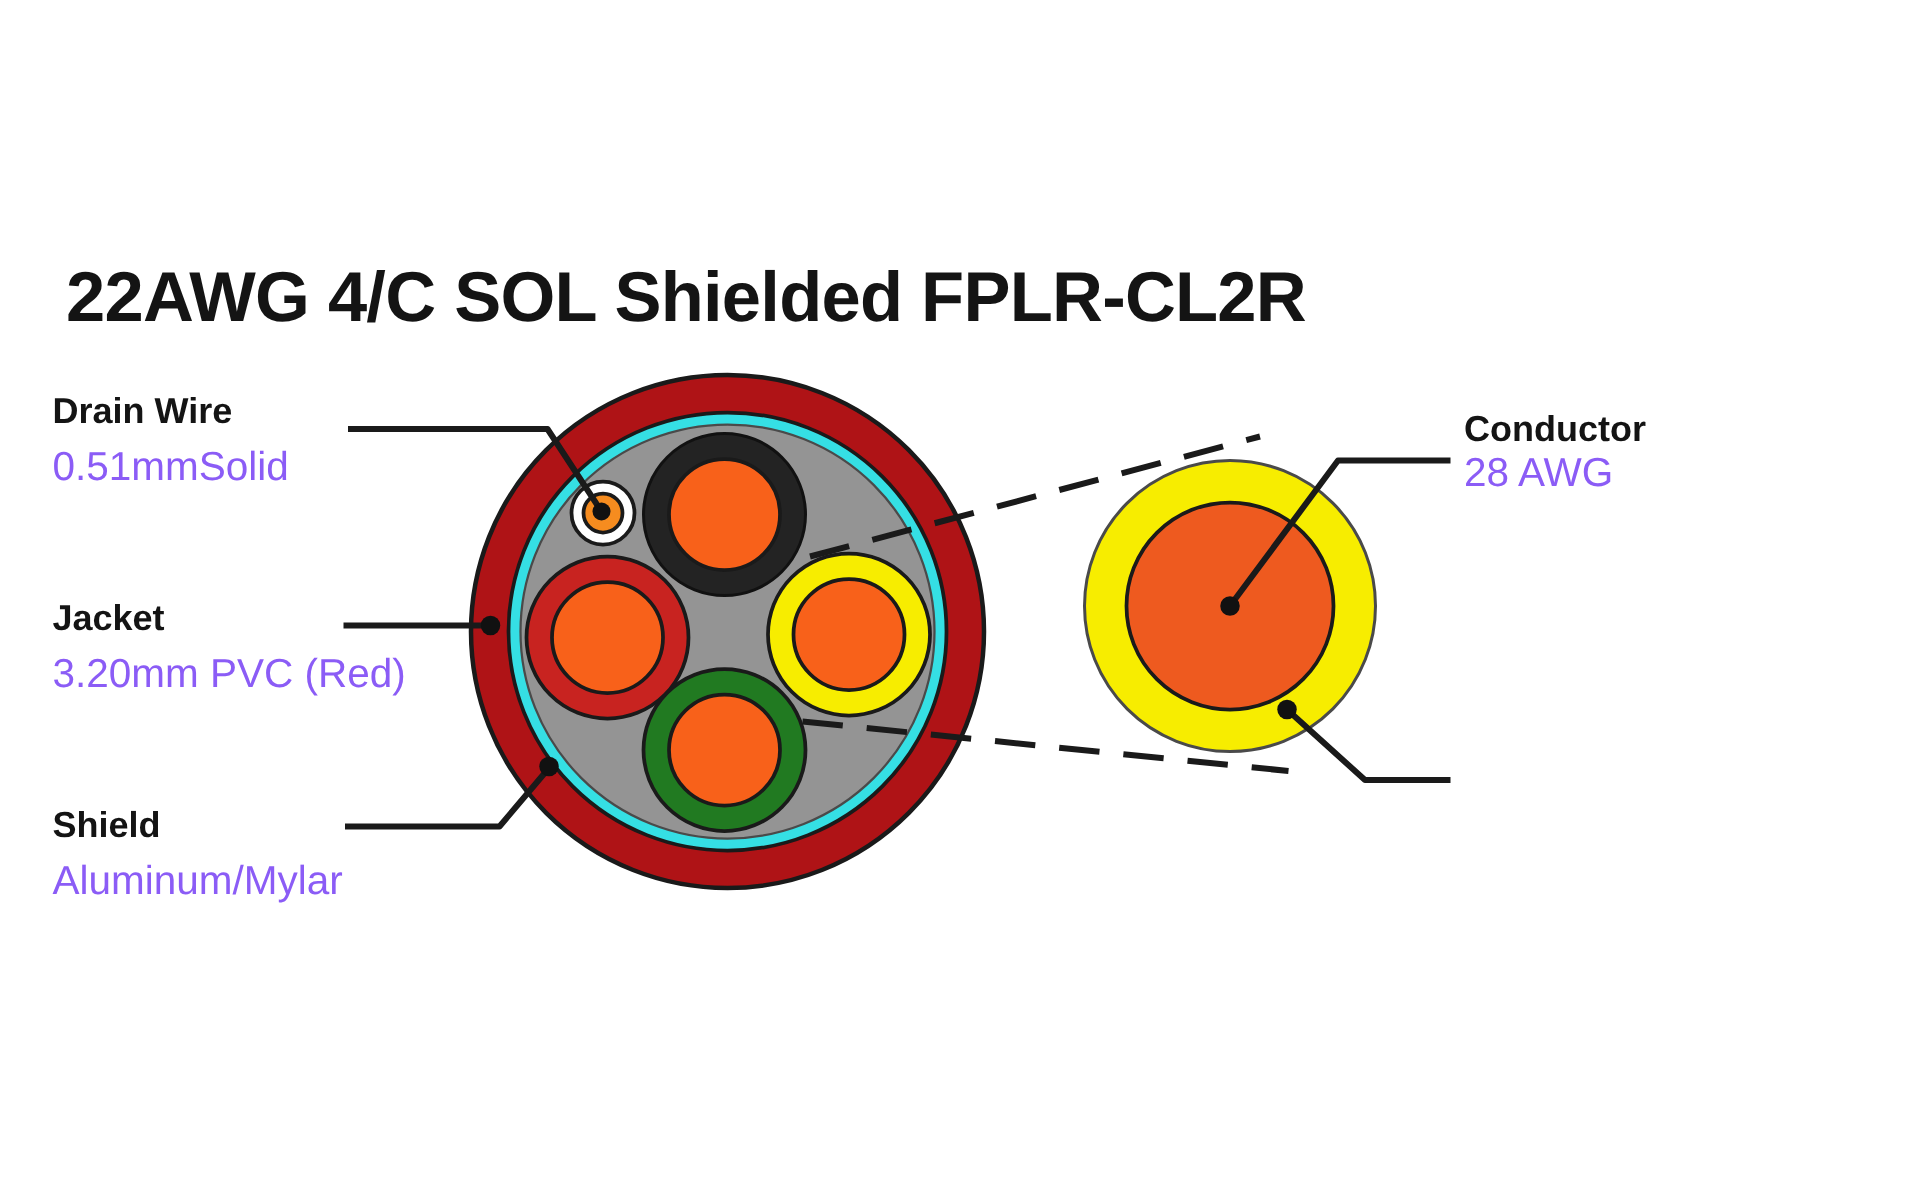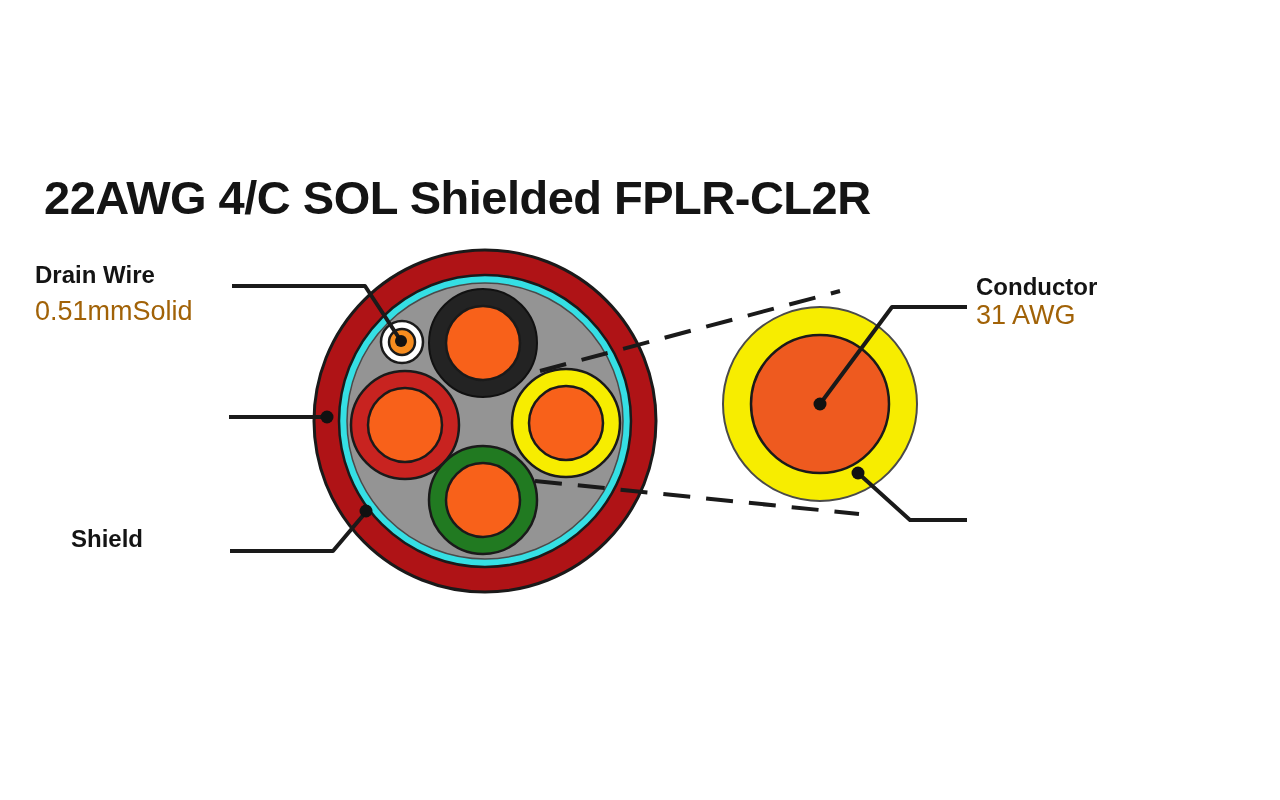--- a/index.html
+++ b/index.html
@@ -37,27 +37,27 @@
     font-weight: 700;
     font-size: 24px;
     line-height: 37px;
     color: #141414;
   }
   .callout .detail {
     display: block;
     font-weight: 400;
     font-size: 27px;
     line-height: 36px;
-    color: #a16207;
+    color: #8b5cf6;
   }
   .callout.right .heading { line-height: 29px; }
   .callout.right .detail  { line-height: 28px; }
   .co-drain     { left: 35px;  top: 256px; }
   .co-jacket    { left: 35px;  top: 394px; }
-  .co-shield    { left: 35px;  top: 520px; margin-left: 36px; }
+  .co-shield    { left: 35px;  top: 532px; }
   .co-conductor { left: 976px; top: 272px; }
   .co-dielectric{ left: 982px; top: 498px; }
 </style>
 </head>
 <body>
 
 <div class="stage">
 
   <div class="title">22AWG 4/C SOL Shielded FPLR-CL2R</div>
 
@@ -116,24 +116,29 @@
       <circle cx="820" cy="404" r="6.5"></circle>
       <circle cx="858" cy="473" r="6.5"></circle>
     </g>
   </svg>
 
   <div class="callout co-drain">
     <span class="heading">Drain Wire</span>
     <span class="detail">0.51mmSolid</span>
   </div>
 
+  <div class="callout co-jacket">
+    <span class="heading">Jacket</span>
+    <span class="detail">3.20mm PVC (Red)</span>
+  </div>
 
   <div class="callout co-shield">
     <span class="heading">Shield</span>
+    <span class="detail">Aluminum/Mylar</span>
   </div>
 
   <div class="callout right co-conductor">
     <span class="heading">Conductor</span>
-    <span class="detail">31 AWG</span>
+    <span class="detail">28 AWG</span>
   </div>
 
 
 </div>
 
 </body></html>

